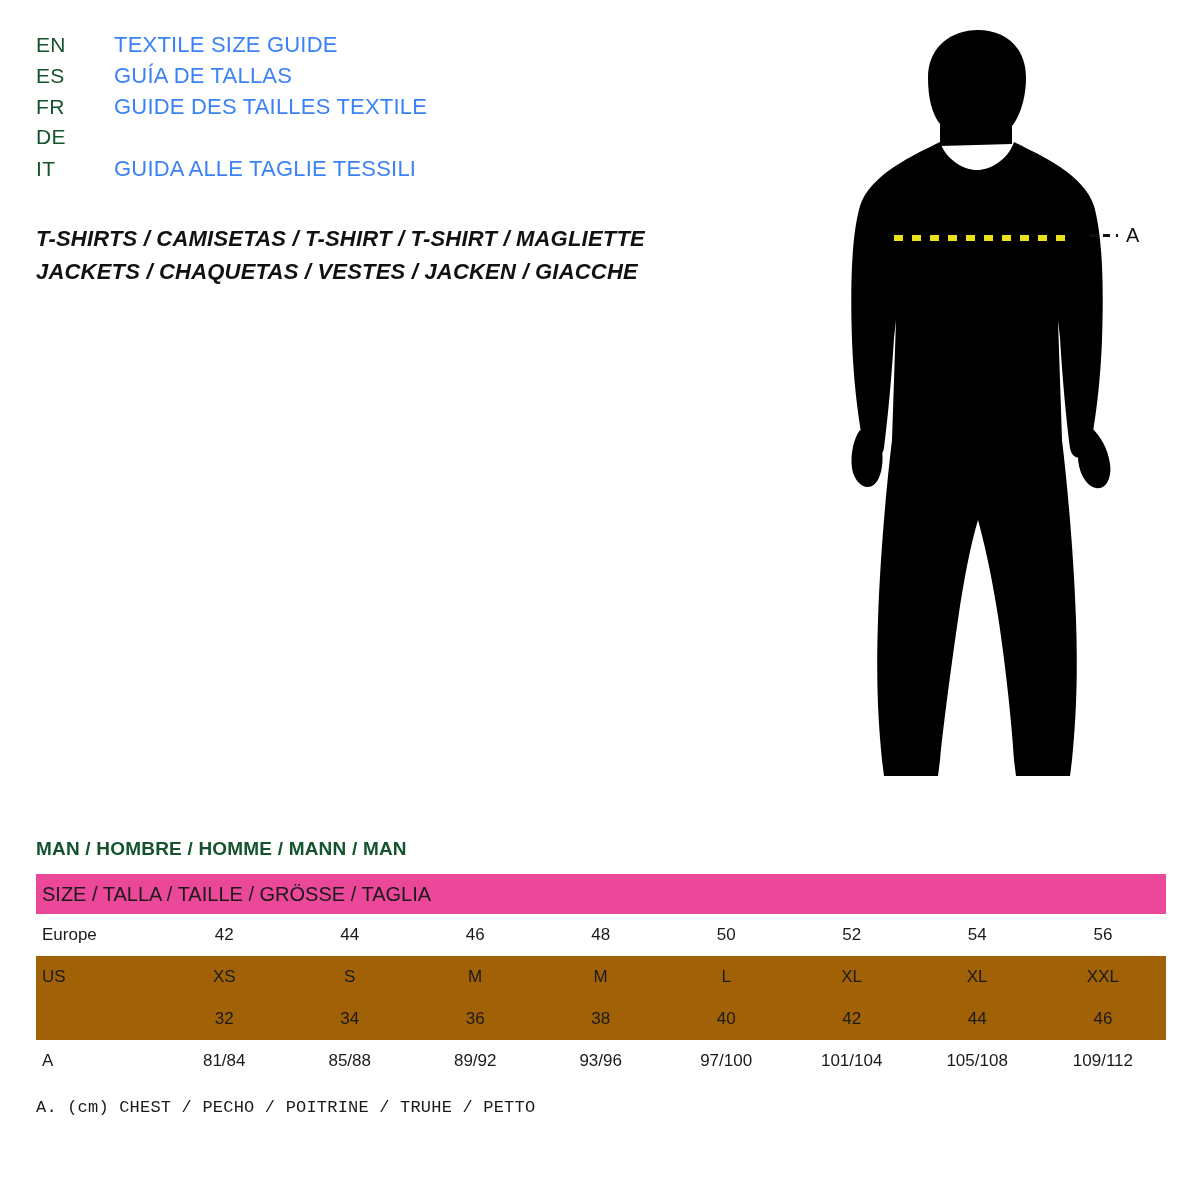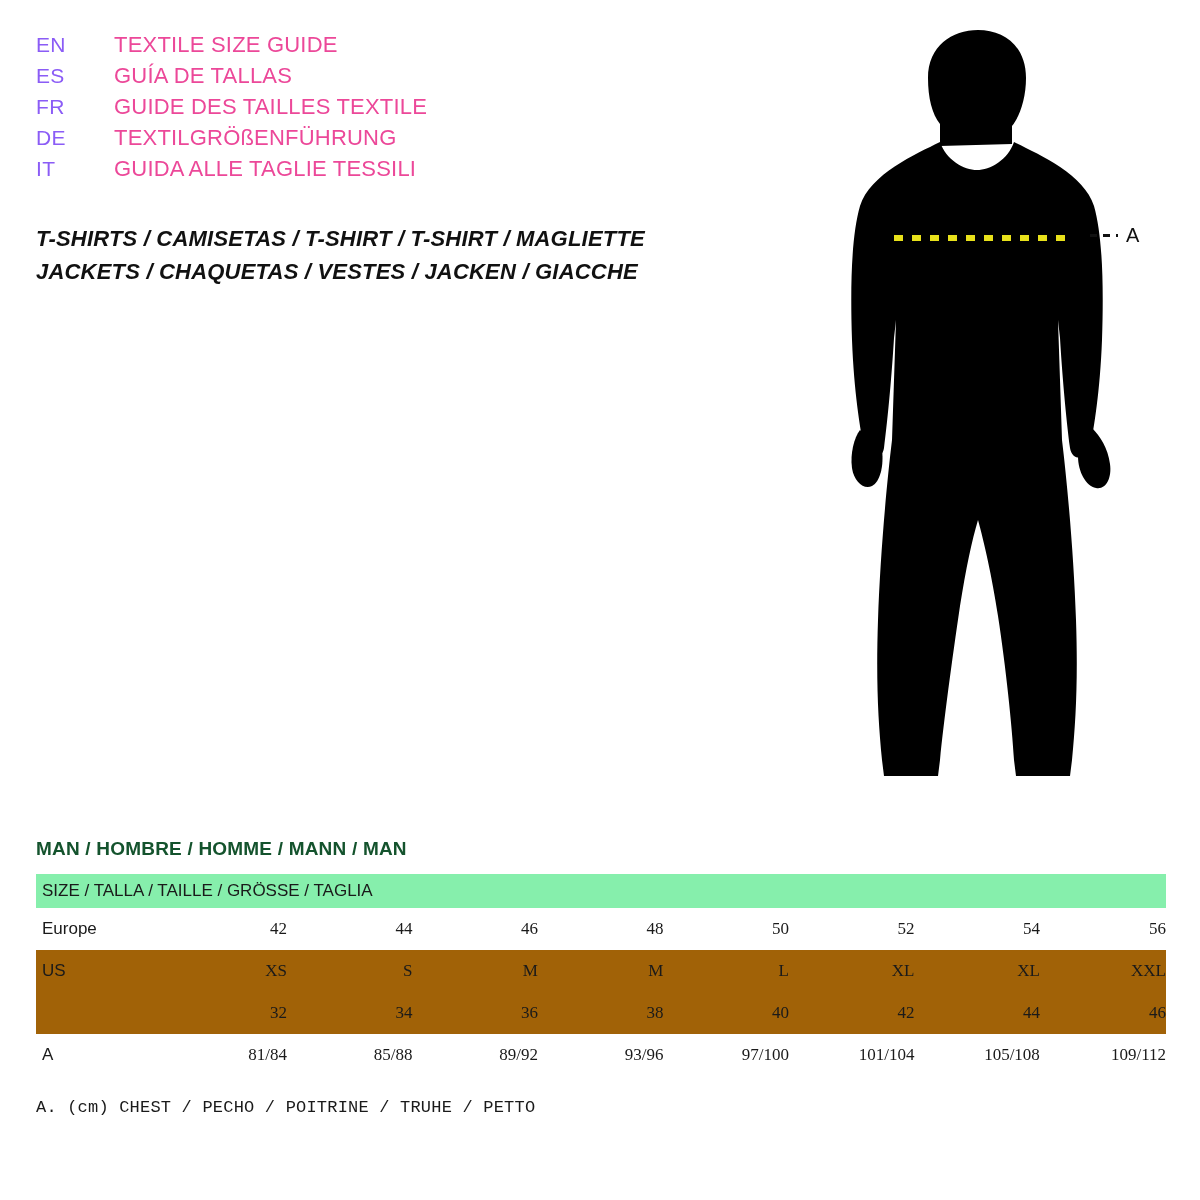--- a/index.html
+++ b/index.html
@@ -25,26 +25,26 @@
   }
   .lang-row {
     display: flex;
     align-items: baseline;
     height: 31px;
   }
   .lang-code {
     width: 78px;
     font-size: 21px;
     letter-spacing: 0.3px;
-    color: #8b5cf6;
+    color: #14532d;
   }
   .lang-text {
     font-size: 22px;
     letter-spacing: 0.2px;
-    color: #ec4899;
+    color: #3b82f6;
     white-space: nowrap;
   }
 
   .category-block {
     position: absolute;
     top: 222px;
     left: 36px;
     width: 760px;
   }
   .category-line {
@@ -105,27 +105,27 @@
     table-layout: fixed;
   }
   table.size-table td {
     font-size: 17px;
     color: #1a1a1a;
     height: 42px;
     padding: 0;
     vertical-align: middle;
   }
   .col-label { width: 170px; padding-left: 6px !important; text-align: left; }
-  .col-val { text-align: right; font-family: Liberation Serif, serif; }
+  .col-val { text-align: center; }
 
   tr.header-row td {
-    background: #86efac;
-    font-size: 17px;
-    color: #1a1a1a;
-    height: 34px;
+    background: #ec4899;
+    font-size: 20px;
+    color: #1a1a1a;
+    height: 40px;
   }
   tr.shade td { background: #a16207; }
   tr.plain td { background: #ffffff; }
 
   .footnote {
     position: absolute;
     top: 1098px;
     left: 36px;
     font-size: 17px;
     color: #1a1a1a;
@@ -144,21 +144,20 @@
   <div class="lang-row">
     <div class="lang-code">ES</div>
     <div class="lang-text">GUÍA DE TALLAS</div>
   </div>
   <div class="lang-row">
     <div class="lang-code">FR</div>
     <div class="lang-text">GUIDE DES TAILLES TEXTILE</div>
   </div>
   <div class="lang-row">
     <div class="lang-code">DE</div>
-    <div class="lang-text">TEXTILGRÖßENFÜHRUNG</div>
   </div>
   <div class="lang-row">
     <div class="lang-code">IT</div>
     <div class="lang-text">GUIDA ALLE TAGLIE TESSILI</div>
   </div>
 </div>
 
 <div class="category-block">
   <div class="category-line">T-SHIRTS / CAMISETAS / T-SHIRT / T-SHIRT / MAGLIETTE</div>
   <div class="category-line">JACKETS / CHAQUETAS / VESTES / JACKEN / GIACCHE</div>

